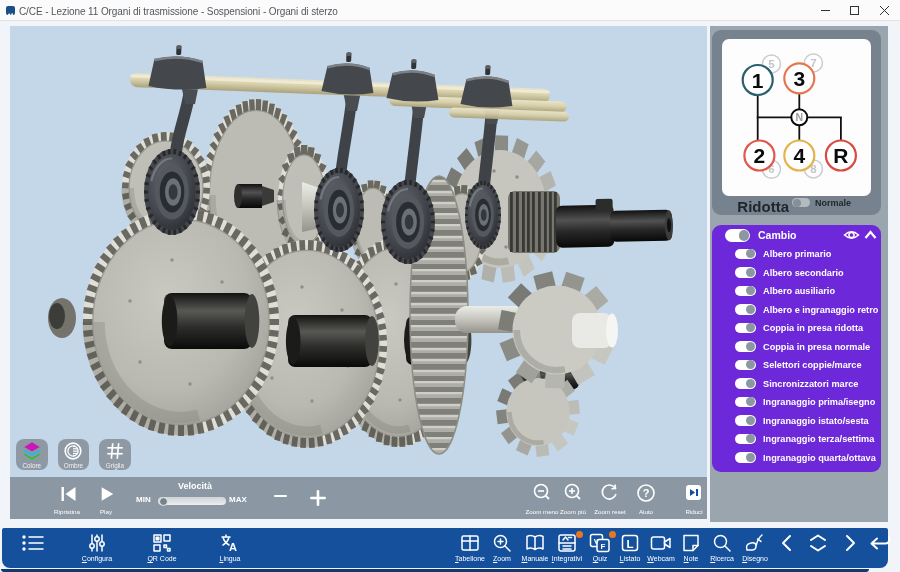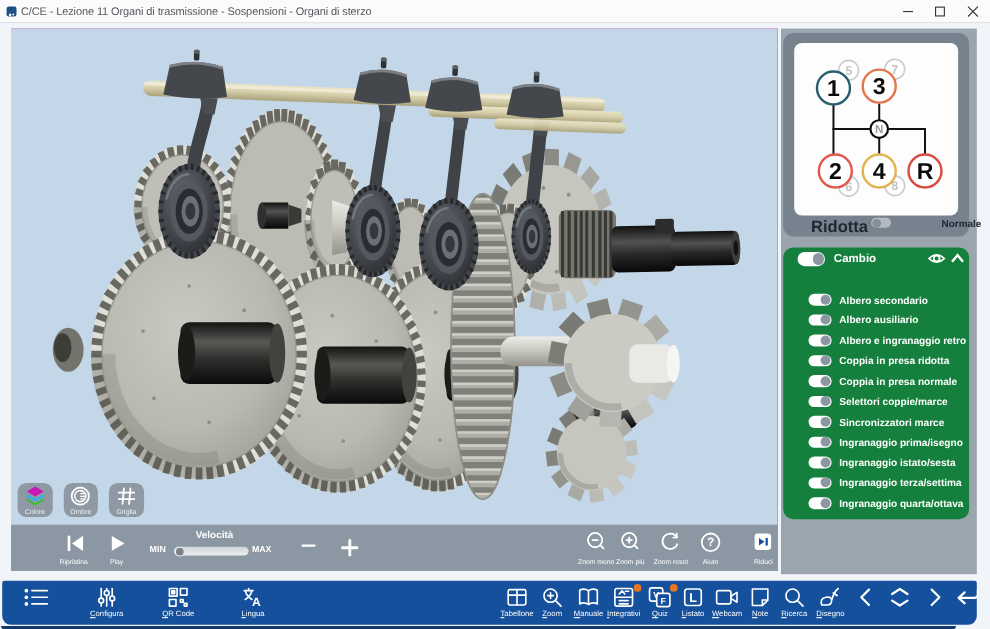--- a/index.html
+++ b/index.html
@@ -1,27 +1,27 @@
 <!DOCTYPE html>
 <html><head><meta charset="utf-8"><style>
 html,body{margin:0;padding:0;width:900px;height:572px;overflow:hidden;
  font-family:"Liberation Sans",sans-serif;background:#f1f4f9;}
 *{box-sizing:border-box}
 #titlebar{position:absolute;left:0;top:0;width:900px;height:21px;background:#fbfbfb;border-bottom:1px solid #e2e2e2;}
 #appico{position:absolute;left:6px;top:6px;width:9px;height:9px;background:#1a5086;border-radius:2px;}
 #title{position:absolute;left:19px;top:6px;font-size:10px;letter-spacing:-0.1px;color:#53575c;}
 .winbtn{position:absolute;top:0;width:30px;height:21px;color:#333;}
-#viewport{position:absolute;left:10px;top:26px;width:697px;height:493px;background:#a21caf;}
+#viewport{position:absolute;left:10px;top:26px;width:697px;height:493px;background:#fde047;}
 #ctrlbar{position:absolute;left:0px;top:451px;width:697px;height:42px;background:#8b98a3;}
 .fbtn{position:absolute;top:413px;width:31.5px;height:31px;background:#8e99a4;border-radius:8px;text-align:center;}
 .fbtn .lbl{position:absolute;bottom:1.5px;width:100%;font-size:6.3px;color:#eef1f3;text-align:center;}
 #sidebar{position:absolute;left:710px;top:26px;width:178px;height:496px;background:#9aa5ae;}
 #gearpanel{position:absolute;left:2px;top:4px;width:169px;height:185px;background:#76838f;border-radius:9px;}
 #gearwhite{position:absolute;left:10px;top:9px;width:149px;height:157px;background:#fdfdfd;border-radius:7px;}
-#cambio{position:absolute;left:2px;top:199px;width:169px;height:247px;background:#15803d;border-radius:9px;}
+#cambio{position:absolute;left:2px;top:199px;width:169px;height:247px;background:#6d28d9;border-radius:9px;}
 .trow{position:absolute;left:0;width:100%;height:14px;}
 .tog{position:absolute;left:23px;width:21px;height:10.5px;background:#fff;border-radius:6px;}
 .tog .knob{position:absolute;right:0.8px;top:0.8px;width:9px;height:9px;border-radius:50%;background:#8b98a2;}
 .trow .txt{position:absolute;left:51px;top:0.5px;font-size:9.2px;font-weight:bold;color:#fff;line-height:11px;white-space:nowrap;}
 #toolbar{position:absolute;left:2px;top:528px;width:886px;height:40px;background:#15509c;border-radius:2px 2px 8px 8px;}
 #btmline{position:absolute;left:1px;top:569px;width:868px;height:3px;background:#12386e;border-radius:0 0 4px 4px;}
 .tbitem{position:absolute;top:5px;text-align:center;color:#fff;}
 .tbitem .ic{height:20px;}
 .tbitem .lb{font-size:7px;margin-top:2px;white-space:nowrap;}
 .tbitem .lb u{text-decoration:underline;}
@@ -473,35 +473,41 @@
           <circle cx="118.9" cy="116.5" r="15" fill="#fff" stroke="#d84b41" stroke-width="2.2"></circle>
           <text x="118.9" y="124.0" font-size="21" font-weight="bold" fill="#0b0b0b" text-anchor="middle">R</text>
           <circle cx="77.3" cy="78.3" r="8" fill="#fff" stroke="#0b0b0b" stroke-width="2"></circle>
           <text x="77.3" y="82.1" font-size="10.5" font-weight="bold" fill="#9aa0a6" text-anchor="middle">N</text>
         </svg></div>
   <div style="position:absolute;left:0;top:168px;width:100%;">
     <span style="position:absolute;right:92px;font-size:15px;font-weight:bold;color:#20262e;">Ridotta</span>
     <div style="position:absolute;left:80px;top:0px;width:18px;height:9px;background:#b4bac0;border-radius:5px;">
           <div style="position:absolute;left:0.5px;top:0.5px;width:8px;height:8px;border-radius:50%;background:#878f98;"></div>
         </div>
-    <span style="position:absolute;left:103px;font-size:9px;font-weight:bold;color:#20262e;margin-left:41px;">Normale</span>
+    <span style="position:absolute;left:103px;font-size:9px;font-weight:bold;color:#20262e;">Normale</span>
   </div>
  </div>
  <div id="cambio">
       <div style="position:absolute;left:13px;top:4px;width:25px;height:12.5px;background:#fff;border-radius:7px;">
         <div style="position:absolute;right:1px;top:1px;width:10.5px;height:10.5px;border-radius:50%;background:#8b98a2;"></div>
       </div>
       <div style="position:absolute;left:46px;top:4px;font-size:10.5px;font-weight:bold;color:#fff;">Cambio</div>
       <svg style="position:absolute;left:131px;top:3px" width="17" height="14" viewBox="0 0 17 14">
         <path d="M1.5 7 Q8.5 0.5 15.5 7 Q8.5 13.5 1.5 7 Z" fill="none" stroke="#fff" stroke-width="1.5"></path>
         <circle cx="8.5" cy="7" r="2.6" fill="none" stroke="#fff" stroke-width="1.5"></circle>
       </svg>
       <svg style="position:absolute;left:152px;top:5px" width="13" height="10" viewBox="0 0 13 10">
         <path d="M1.5 8 L6.5 2 L11.5 8" fill="none" stroke="#fff" stroke-width="2.2"></path>
       </svg>
+      <div class="trow" style="top:23.5px">
+        <div class="tog">
+          <div class="knob"></div>
+        </div>
+        <div class="txt">Albero primario</div>
+      </div>
       <div class="trow" style="top:42.0px">
         <div class="tog">
           <div class="knob"></div>
         </div>
         <div class="txt">Albero secondario</div>
       </div>
       <div class="trow" style="top:60.5px">
         <div class="tog">
           <div class="knob"></div>
         </div>

